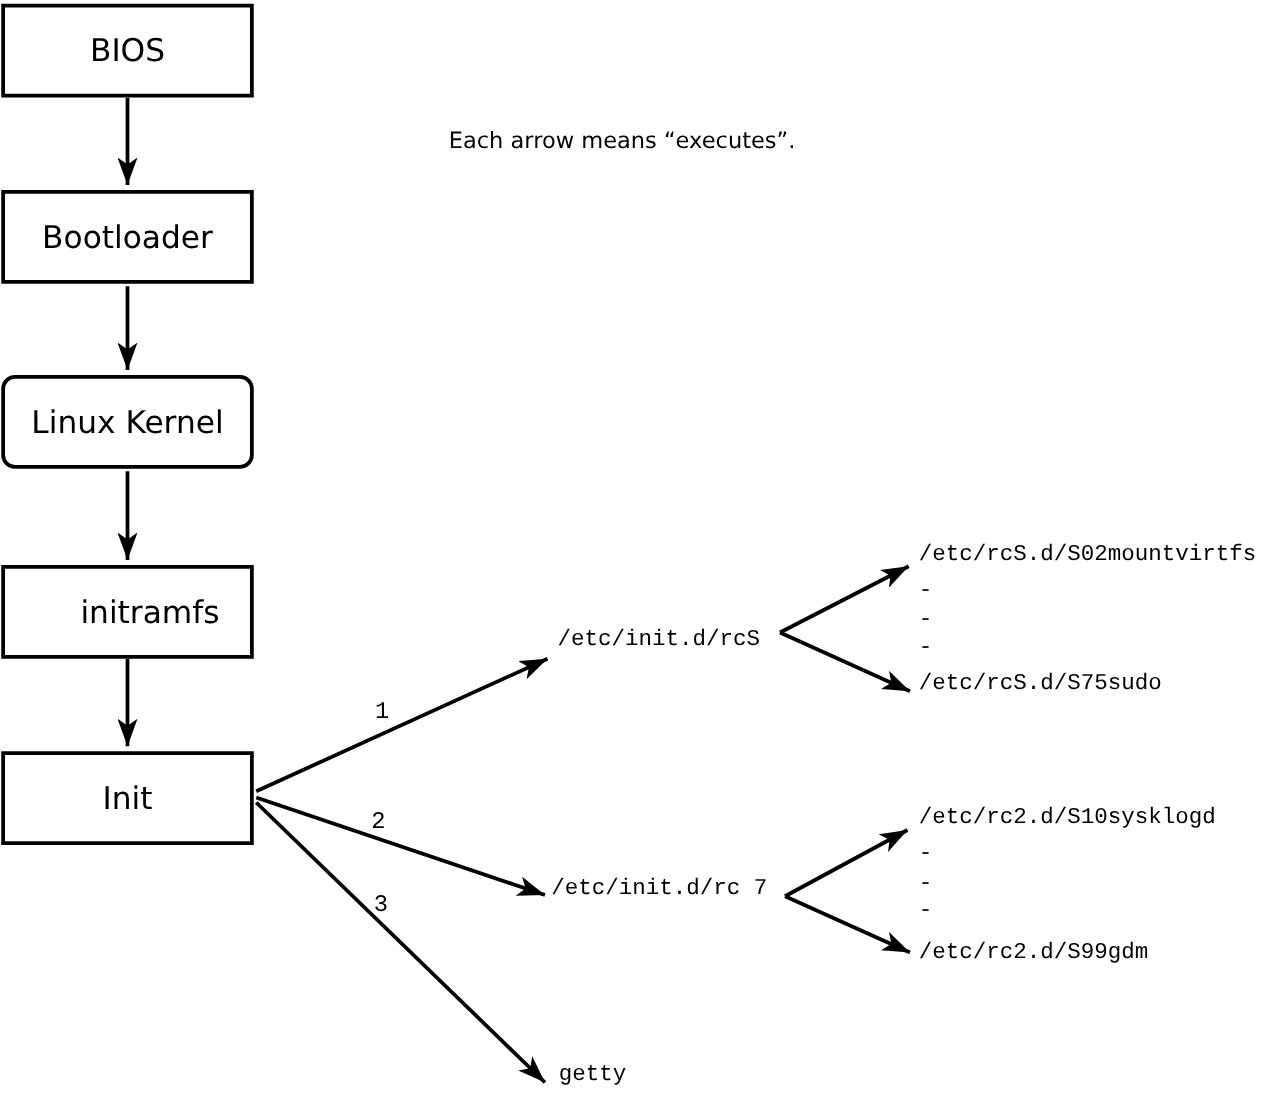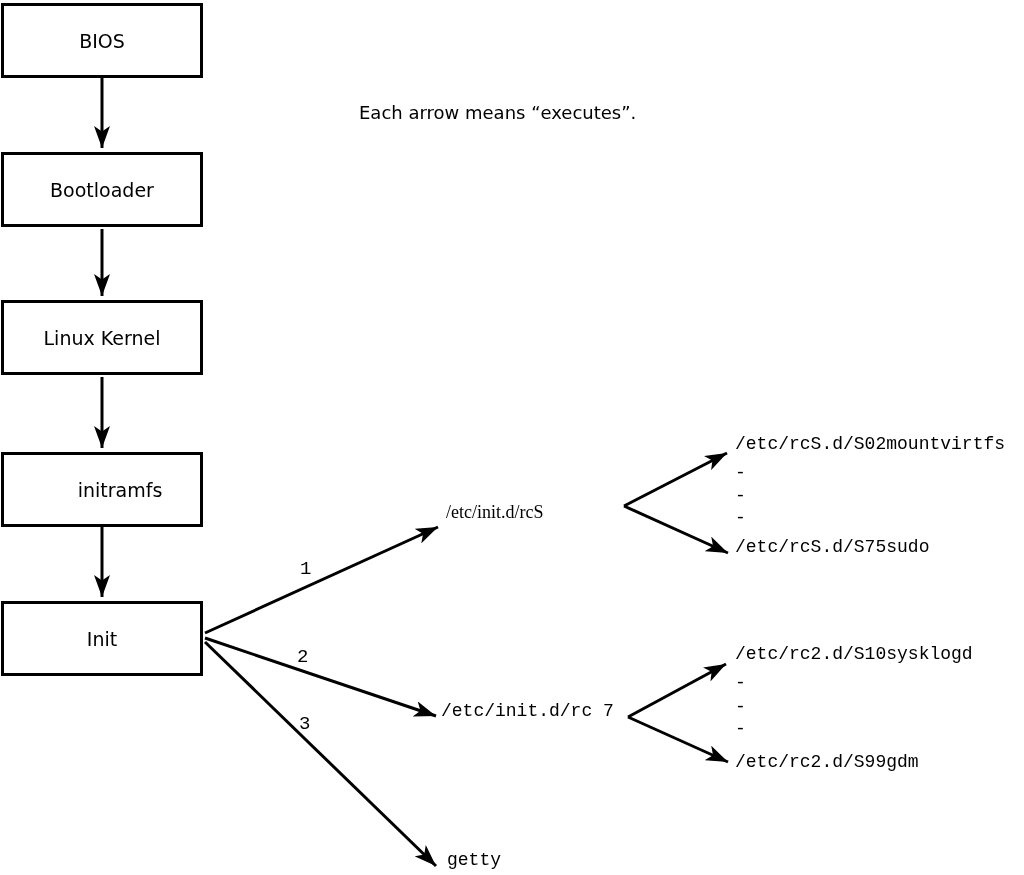--- a/index.html
+++ b/index.html
@@ -17,26 +17,26 @@
     position: absolute;
     left: 1px;
     width: 202px;
     height: 75px;
     box-sizing: border-box;
     border: 3px solid #000000;
     background: #ffffff;
     display: flex;
     align-items: center;
     justify-content: center;
-    font-size: 19px;
+    font-size: 25px;
     white-space: nowrap;
   }
   .box-bios       { top: 3px; }
   .box-bootloader { top: 152px; }
-  .box-kernel     { top: 300px; }
+  .box-kernel     { top: 300px; border-radius: 11px; }
   .box-initramfs  { top: 452px; padding-left: 36px; }
   .box-init       { top: 601px; }
   .note {
     position: absolute;
     left: 359px;
     top: 101px;
     font-size: 18px;
     line-height: 24px;
     white-space: nowrap;
   }
@@ -46,21 +46,21 @@
     font-size: 18px;
     line-height: 20px;
     white-space: pre;
   }
   .num {
     position: absolute;
     font-family: "Liberation Mono", "DejaVu Sans Mono", monospace;
     font-size: 19px;
     line-height: 20px;
   }
-  .t-rcs     { left: 446px; top: 502px; font-family: Liberation Serif, serif; }
+  .t-rcs     { left: 446px; top: 502px; }
   .t-rc2     { left: 441px; top: 701px; }
   .t-getty   { left: 447px; top: 850px; }
   .s1-0 { left: 735px; top: 434px; }
   .s1-1 { left: 735px; top: 463px; }
   .s1-2 { left: 735px; top: 486px; }
   .s1-3 { left: 735px; top: 508px; }
   .s1-4 { left: 735px; top: 537px; }
   .s2-0 { left: 735px; top: 644px; }
   .s2-1 { left: 735px; top: 673px; }
   .s2-2 { left: 735px; top: 697px; }

